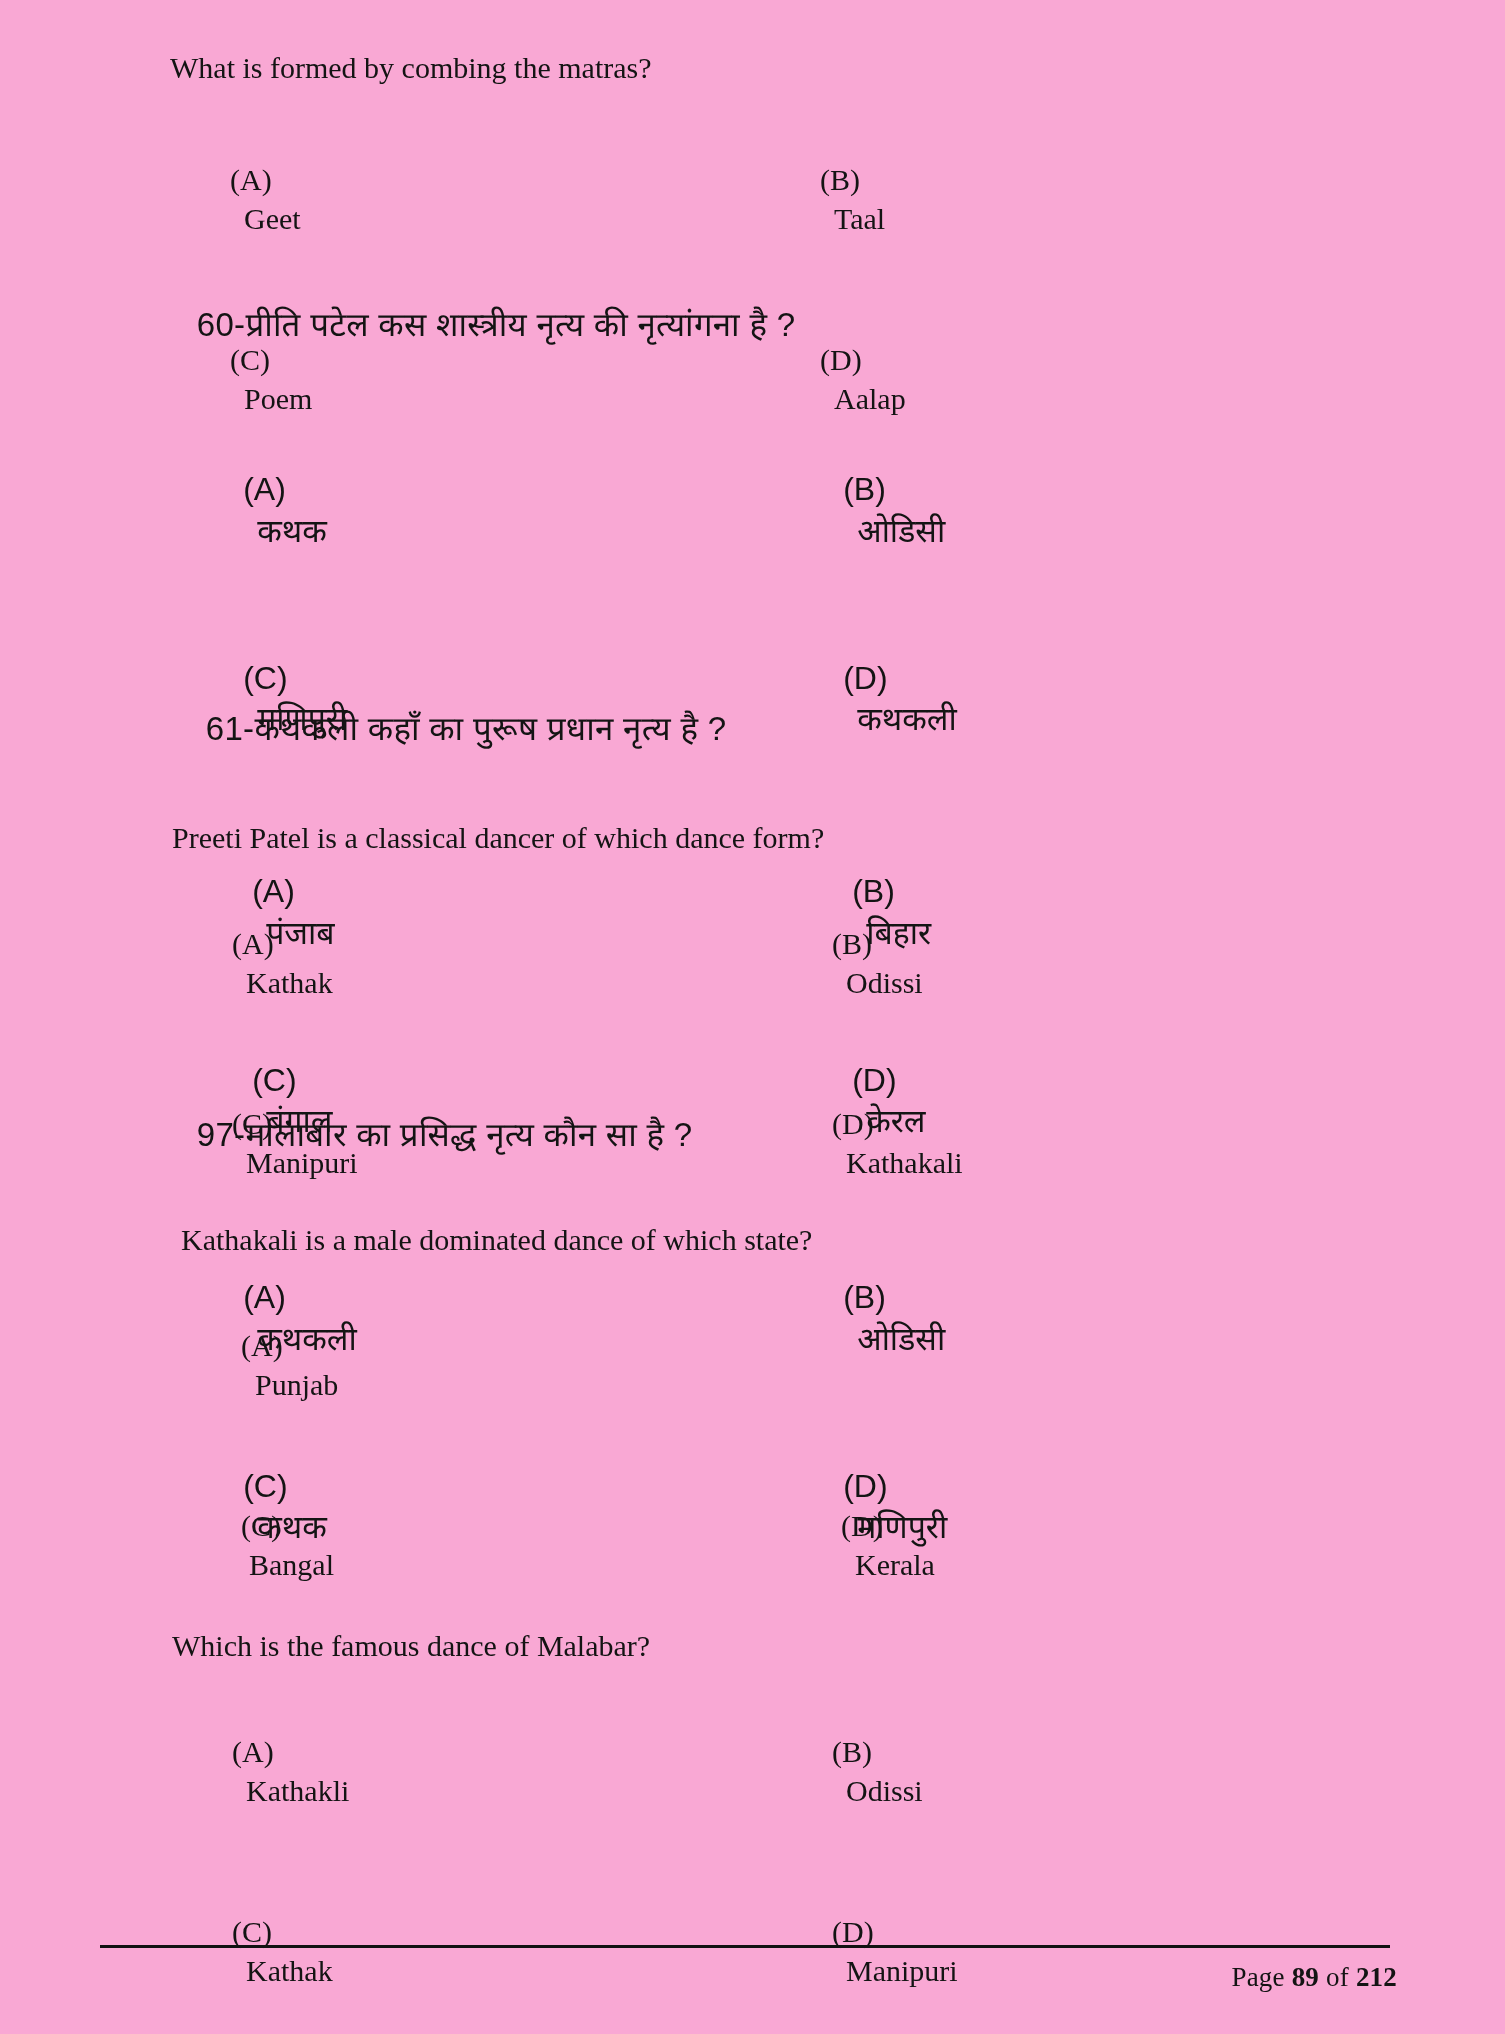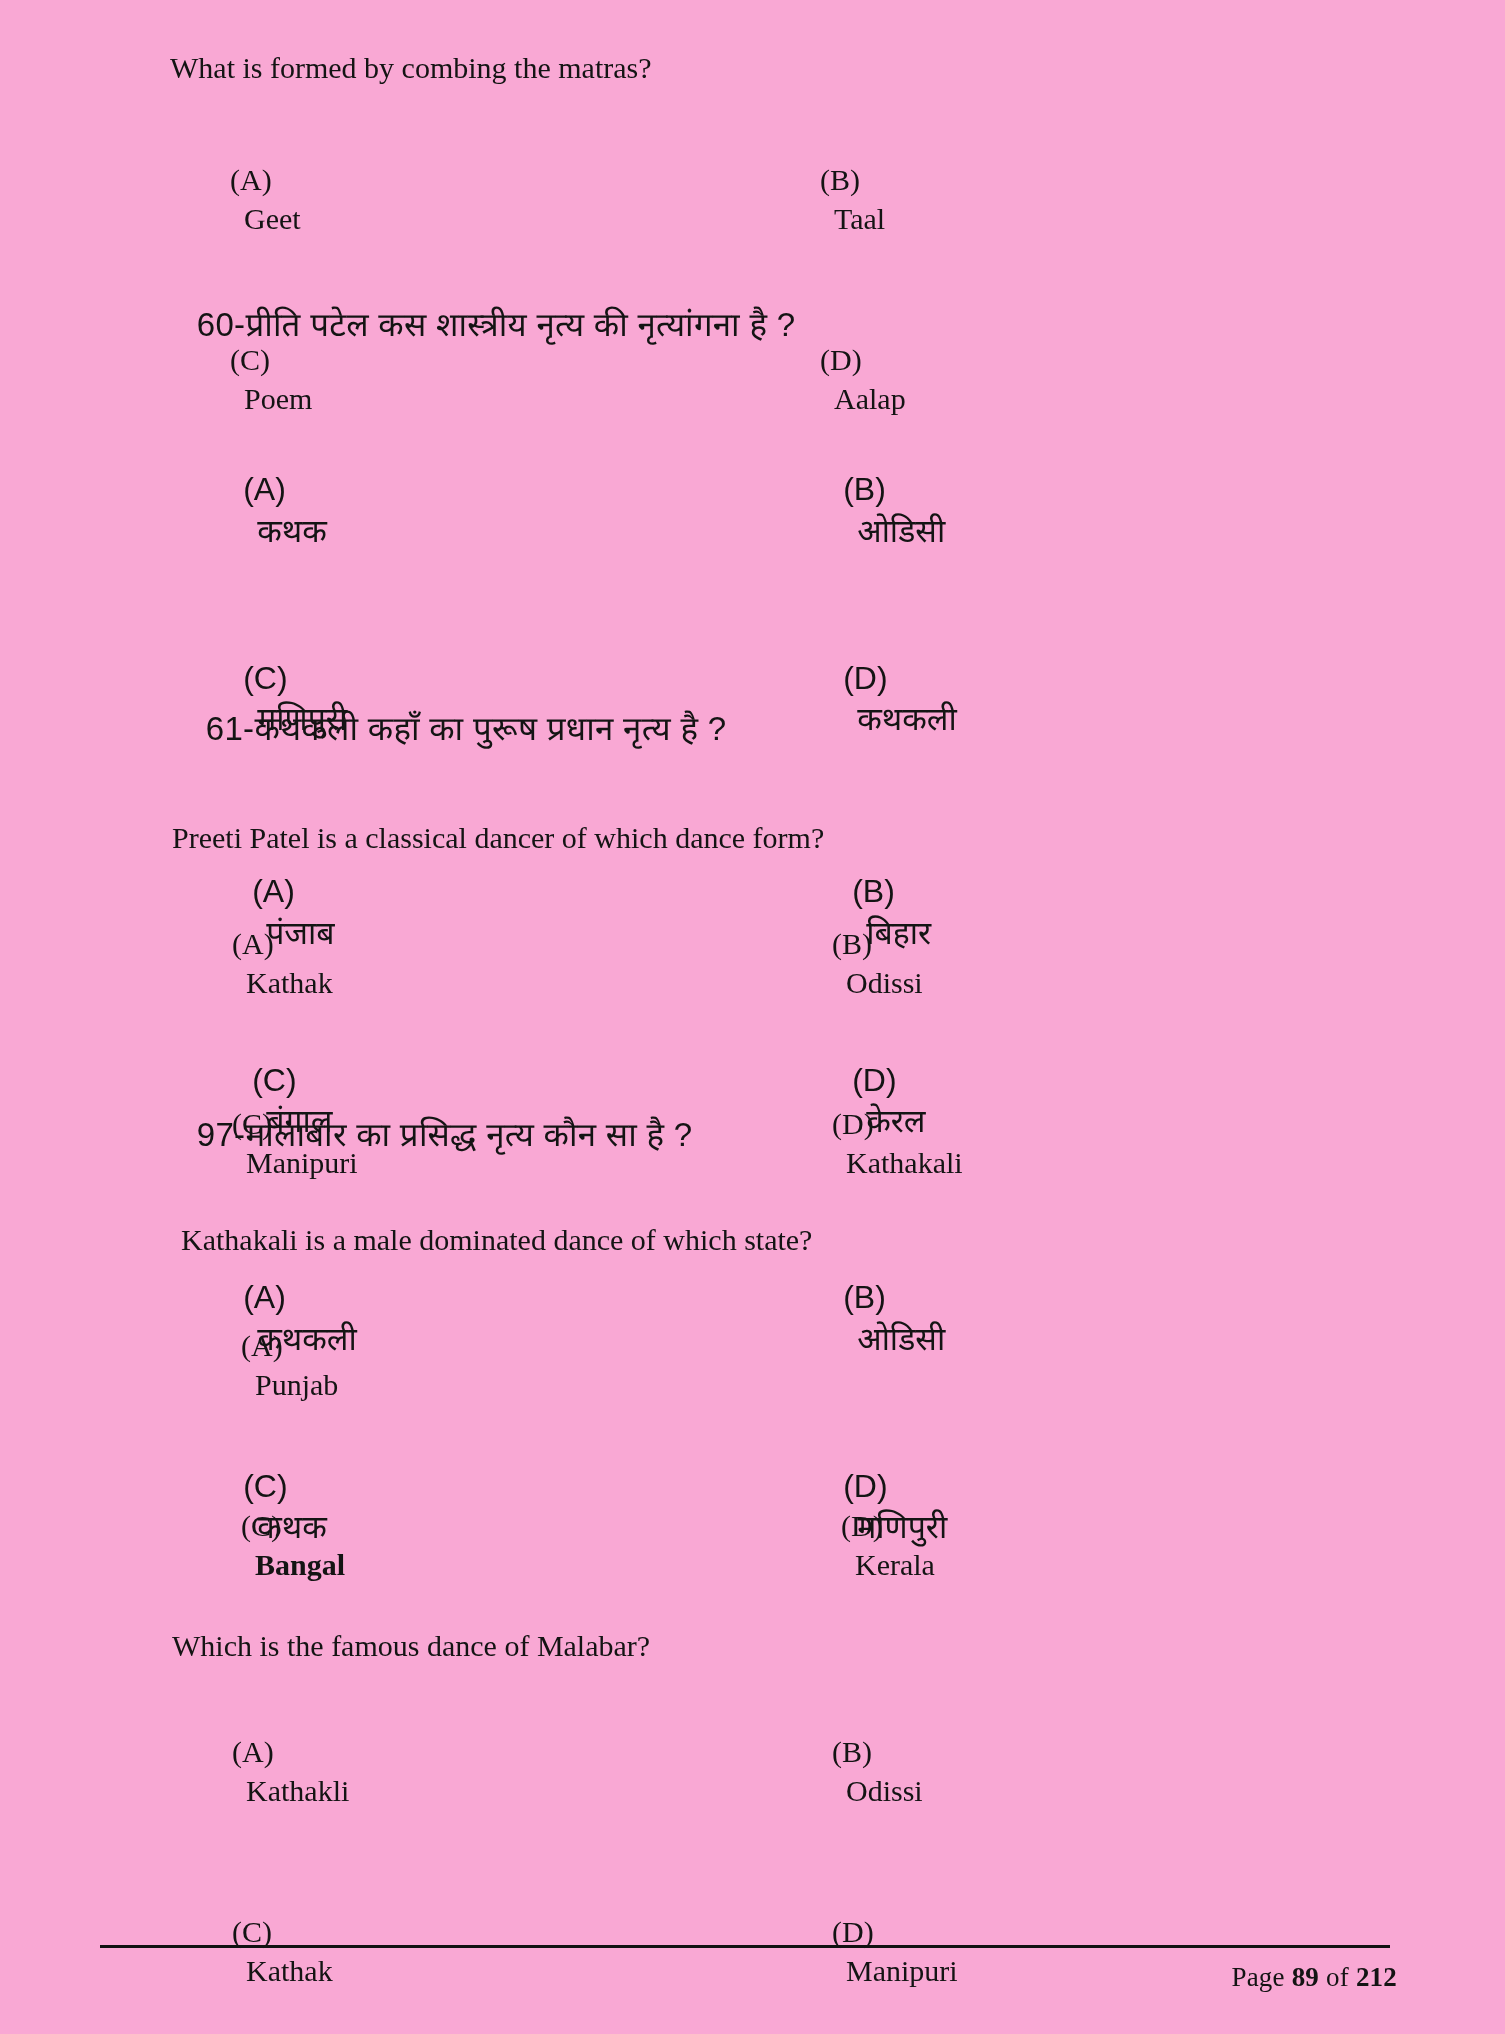--- a/index.html
+++ b/index.html
@@ -214,21 +214,21 @@
     <div class="opt-row" style="margin-top:26px; padding-left:32px;">
       <div class="opt opt-en opt-a">
         <span class="lbl">(A)</span>
         <span style="margin-left:14px;">Punjab</span>
       </div>
     </div>
 
     <div class="opt-row" style="margin-top:24px; padding-left:32px;">
       <div class="opt opt-en opt-c">
         <span class="lbl">(C)</span>
-        <span style="margin-left:14px;font-weight:bold;">Bangal</span>
+        <span style="margin-left:8px;">Bangal</span>
       </div>
       <div class="opt opt-en opt-d">
         <span class="lbl">(D)</span>
         <span style="margin-left:14px;">Kerala</span>
       </div>
     </div>
   </div>
 
   <div class="qblock abs" style="left:140px; top:1068px; width:1210px;">
 

